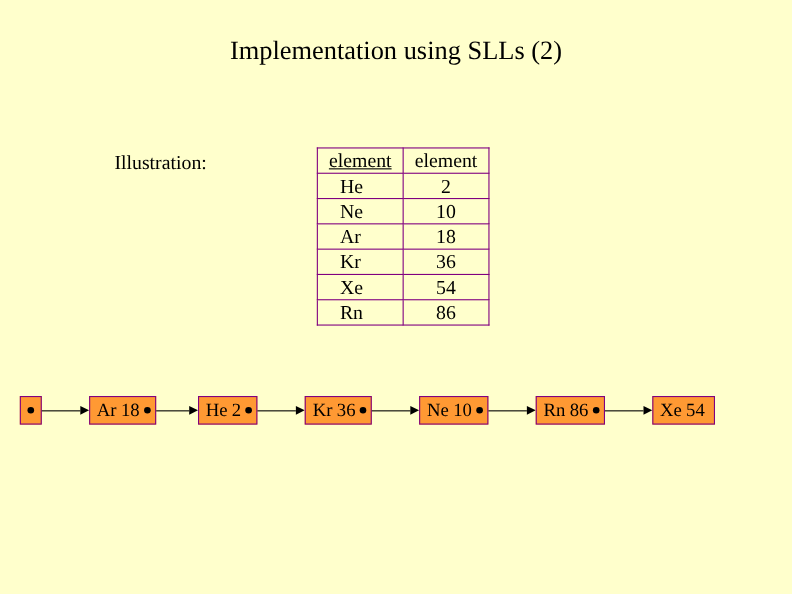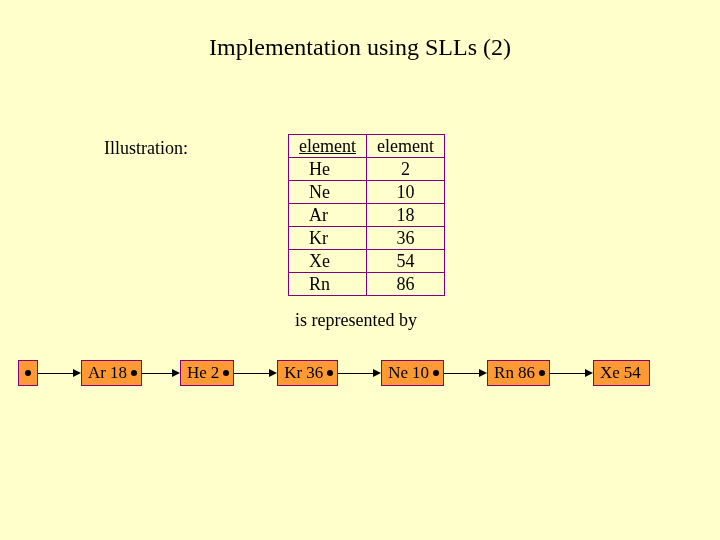--- a/index.html
+++ b/index.html
@@ -155,21 +155,20 @@
       <td class="col-el">Xe</td>
       <td class="col-num">54</td>
     </tr>
     <tr>
       <td class="col-el">Rn</td>
       <td class="col-num">86</td>
     </tr>
   </tbody>
     </table>
 
-  <div class="repby">is represented by</div>
 
   <div class="sll-row" id="sll-row">
       <div class="headbox">
         <span class="dot"></span>
       </div>
       <div class="arrow-seg">
         <div class="arrow-line" style="width: 35px;"></div>
         <div class="arrow-head"></div>
       </div>
       <div class="node">

